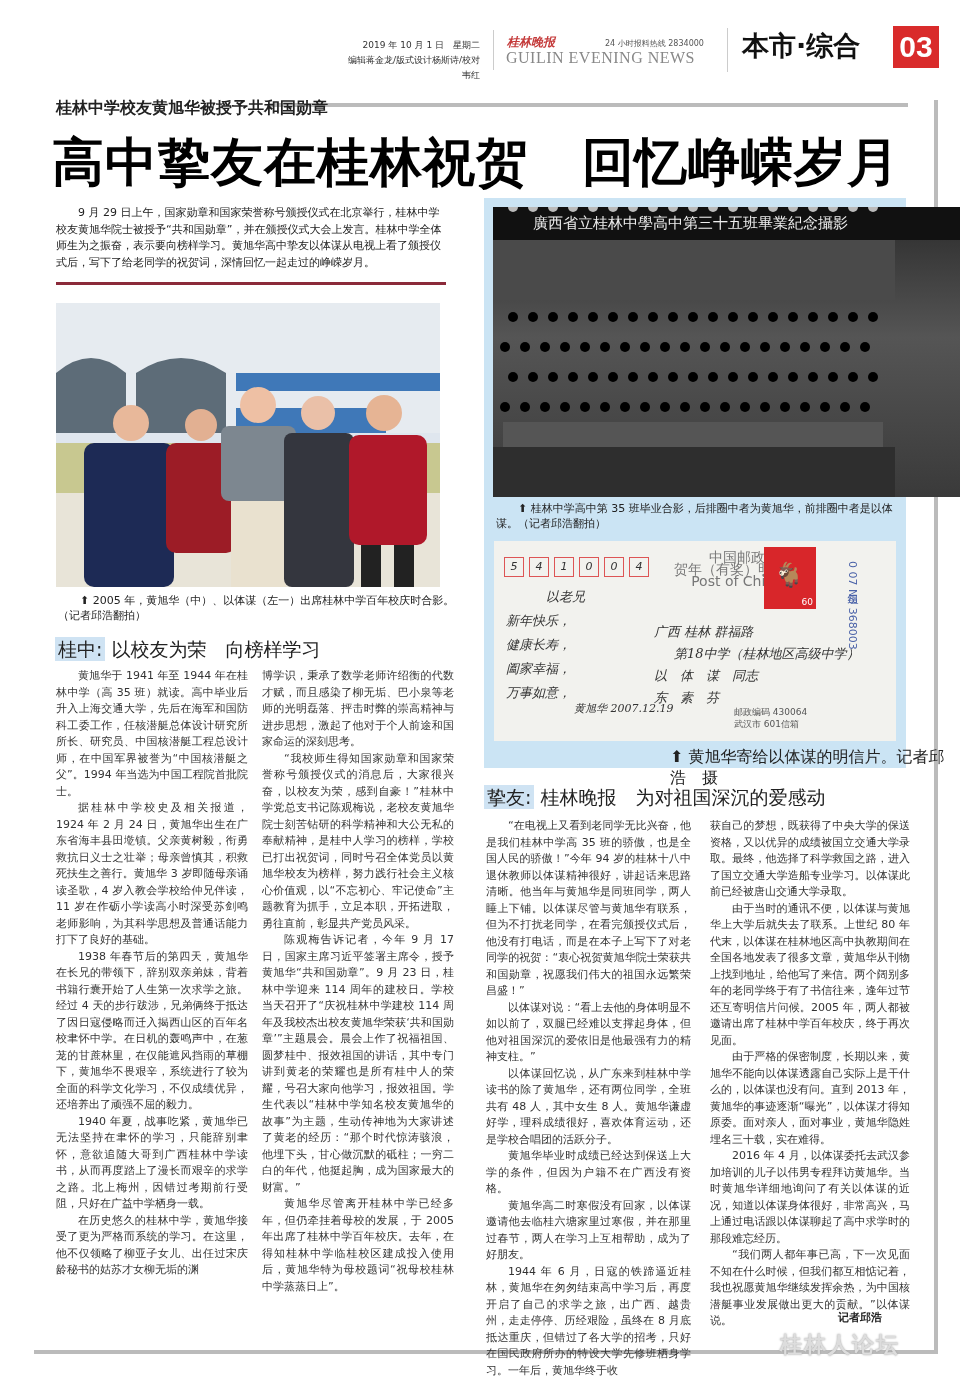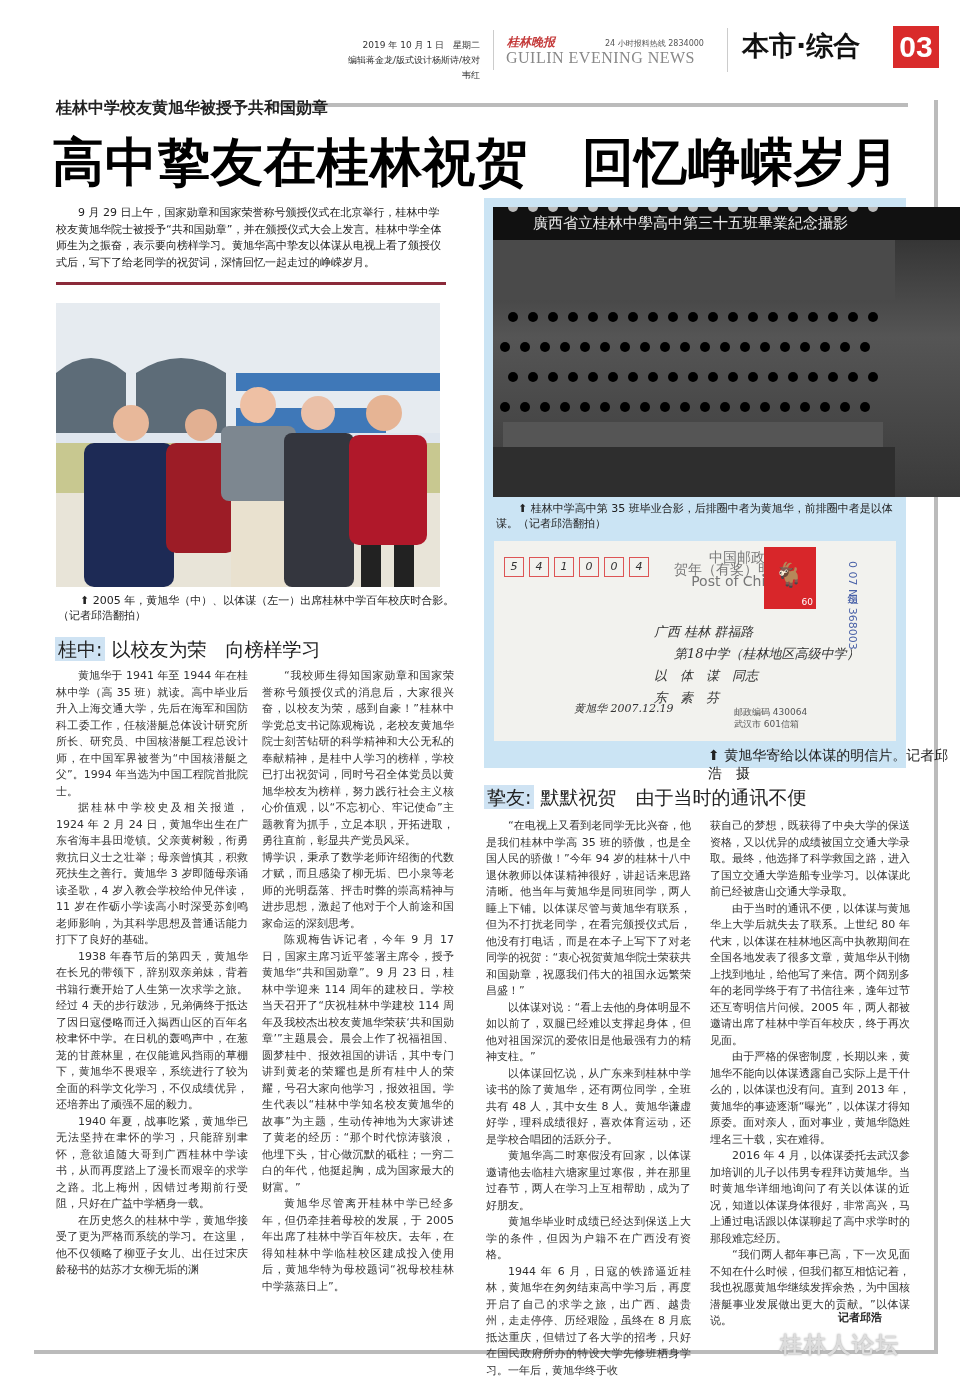--- a/index.html
+++ b/index.html
@@ -29,21 +29,21 @@
   .col{font-size:11px;line-height:16.5px;color:#333;text-align:justify;}
   .col p{margin:0;text-indent:2em;}
   .c1{left:56px;top:668px;width:192px;}
   .c2{left:262px;top:668px;width:192px;}
   
   .bluepanel{left:484px;top:198px;width:422px;height:570px;background:#cbe4f4;}
   .bwphoto{left:493px;top:207px;width:470px;height:290px;background:linear-gradient(#2b2b2b,#555 45%,#3a3a3a);overflow:hidden;padding-left:44px;}
   .bwbanner{position:absolute;left:0;top:0;width:100%;height:33px;background:#111;color:#eee;font-size:15px;padding-left:40px;line-height:33px;box-sizing:border-box;font-family:"DejaVu Serif",serif;}
   .cap2{left:496px;top:501px;width:405px;font-size:11px;line-height:15px;color:#222;text-indent:2em;}
   .postcard{left:494px;top:541px;width:402px;height:200px;background:#f2f2ee;}
-  .cap3{left:708px;top:747px;font-size:14px;color:#222;}
+  .cap3{left:670px;top:747px;font-size:16px;color:#222;}
   .sub2{left:484px;top:785px;}
   .c3{left:486px;top:818px;width:205px;}
   .c4{left:710px;top:818px;width:200px;}
   .byline{left:838px;top:1310px;font-size:11px;font-weight:bold;color:#222;}
   .watermark{left:780px;top:1330px;font-size:22px;color:#ddd;font-weight:bold;letter-spacing:2px;text-shadow:0 0 2px #999;}
   .zip{display:inline-block;width:18px;height:18px;border:1.5px solid #d55;margin-right:5px;font-size:11px;line-height:18px;text-align:center;color:#333;font-style:italic;}
   .hand{font-family:"DejaVu Serif",serif;font-style:italic;color:#333;}
 </style>
 </head>
 <body>
@@ -105,22 +105,22 @@
   <span>以校友为荣　向榜样学习</span>
 </div>
 <div class="abs col c1">
   <p>黄旭华于 1941 年至 1944 年在桂林中学（高 35 班）就读。高中毕业后升入上海交通大学，先后在海军和国防科工委工作，任核潜艇总体设计研究所所长、研究员、中国核潜艇工程总设计师，在中国军界被誉为“中国核潜艇之父”。1994 年当选为中国工程院首批院士。</p>
   <p>据桂林中学校史及相关报道，1924 年 2 月 24 日，黄旭华出生在广东省海丰县田墘镇。父亲黄树毅，衔勇救抗日义士之壮举；母亲曾慎其，积救死扶生之善行。黄旭华 3 岁即随母亲诵读圣歌，4 岁入教会学校给仲兄伴读，11 岁在作砺小学读高小时深受苏剑鸣老师影响，为其科学思想及普通话能力打下了良好的基础。</p>
   <p>1938 年春节后的第四天，黄旭华在长兄的带领下，辞别双亲弟妹，背着书籍行囊开始了人生第一次求学之旅。经过 4 天的步行跋涉，兄弟俩终于抵达了因日寇侵略而迁入揭西山区的百年名校聿怀中学。在日机的轰鸣声中，在葱茏的甘蔗林里，在仅能遮风挡雨的草棚下，黄旭华不畏艰辛，系统进行了较为全面的科学文化学习，不仅成绩优异，还培养出了顽强不屈的毅力。</p>
   <p>1940 年夏，战事吃紧，黄旭华已无法坚持在聿怀的学习，只能辞别聿怀，意欲追随大哥到广西桂林中学读书，从而再度踏上了漫长而艰辛的求学之路。北上梅州，因错过考期前行受阻，只好在广益中学栖身一载。</p>
   <p>在历史悠久的桂林中学，黄旭华接受了更为严格而系统的学习。在这里，他不仅领略了柳亚子女儿、出任过宋庆龄秘书的姑苏才女柳无垢的渊</p>
 </div>
 <div class="abs col c2">
+  <p style="text-indent:0">博学识，秉承了数学老师许绍衡的代数才赋，而且感染了柳无垢、巴小泉等老师的光明磊落、抨击时弊的崇高精神与进步思想，激起了他对于个人前途和国家命运的深刻思考。</p>
   <p>“我校师生得知国家勋章和国家荣誉称号颁授仪式的消息后，大家很兴奋，以校友为荣，感到自豪！”桂林中学党总支书记陈观梅说，老校友黄旭华院士刻苦钻研的科学精神和大公无私的奉献精神，是桂中人学习的榜样，学校已打出祝贺词，同时号召全体党员以黄旭华校友为榜样，努力践行社会主义核心价值观，以“不忘初心、牢记使命”主题教育为抓手，立足本职，开拓进取，勇往直前，彰显共产党员风采。</p>
-  <p style="text-indent:0">博学识，秉承了数学老师许绍衡的代数才赋，而且感染了柳无垢、巴小泉等老师的光明磊落、抨击时弊的崇高精神与进步思想，激起了他对于个人前途和国家命运的深刻思考。</p>
   <p>陈观梅告诉记者，今年 9 月 17 日，国家主席习近平签署主席令，授予黄旭华“共和国勋章”。9 月 23 日，桂林中学迎来 114 周年的建校日。学校当天召开了“庆祝桂林中学建校 114 周年及我校杰出校友黄旭华荣获‘共和国勋章’”主题晨会。晨会上作了祝福祖国、圆梦桂中、报效祖国的讲话，其中专门讲到黄老的荣耀也是所有桂中人的荣耀，号召大家向他学习，报效祖国。学生代表以“桂林中学知名校友黄旭华的故事”为主题，生动传神地为大家讲述了黄老的经历：“那个时代惊涛骇浪，他埋下头，甘心做沉默的砥柱；一穷二白的年代，他挺起胸，成为国家最大的财富。”</p>
   <p>黄旭华尽管离开桂林中学已经多年，但仍牵挂着母校的发展，于 2005 年出席了桂林中学百年校庆。去年，在得知桂林中学临桂校区建成投入使用后，黄旭华特为母校题词“祝母校桂林中学蒸蒸日上”。</p>
 </div>
 
 <div class="abs bluepanel"></div>
 <div class="abs bwphoto">
   <div class="bwbanner">廣西省立桂林中學高中第三十五班畢業紀念攝影</div>
   <svg width="402" height="290" viewBox="0 0 402 290" style="position:absolute;left:0;top:0;">
     <rect x="0" y="33" width="402" height="60" fill="#4a4a4a"></rect>
     <g fill="#bbb">
@@ -159,20 +159,27 @@
 </div>
 <div class="abs cap2">
   <span>⬆</span>
   <span>桂林中学高中第 35 班毕业合影，后排圈中者为黄旭华，前排圈中者是以体谋。（记者邱浩翻拍）</span>
 </div>
 
 <div class="abs postcard">
   <div style="position:absolute;left:10px;top:14px;">
     <span class="zip">5</span><span class="zip">4</span><span class="zip">1</span><span class="zip">0</span><span class="zip">0</span><span class="zip">4</span>
   </div>
+  <div class="hand" style="position:absolute;left:12px;top:44px;font-size:13px;line-height:24px;">
+    <div style="padding-left:40px">以老兄</div>
+    <div>新年快乐，</div>
+    <div>健康长寿，</div>
+    <div>阖家幸福，</div>
+    <div>万事如意，</div>
+  </div>
   <div class="hand" style="position:absolute;left:80px;top:160px;font-size:11px;">黄旭华 2007.12.19</div>
   <div style="position:absolute;left:180px;top:10px;font-size:14px;color:#777;text-align:center;line-height:12px;">
     <div>中国邮政</div>
     <div>贺年（有奖）明信片</div>
     <div>Post of China</div>
   </div>
   <div style="position:absolute;left:270px;top:6px;width:52px;height:62px;background:#d8262a;color:#fff;font-size:9px;">
     <div style="position:absolute;left:10px;top:14px;font-size:24px;">🐐</div>
     <div style="position:absolute;right:3px;bottom:2px;">60</div>
   </div>
@@ -188,28 +195,28 @@
   </div>
   <div style="position:absolute;left:350px;top:20px;writing-mode:vertical-rl;font-size:11px;color:#4a62a8;">0 07组 N8 368003</div>
 </div>
 <div class="abs cap3">
   <span>⬆</span>
   <span>黄旭华寄给以体谋的明信片。记者邱浩　摄</span>
 </div>
 
 <div class="abs subhead sub2">
   <span class="tag">挚友:</span>
-  <span>默默祝贺　由于当时的通讯不便</span>
+  <span>桂林晚报　为对祖国深沉的爱感动</span>
 </div>
 <div class="abs col c3">
   <p>“在电视上又看到老同学无比兴奋，他是我们桂林中学高 35 班的骄傲，也是全国人民的骄傲！”今年 94 岁的桂林十八中退休教师以体谋精神很好，讲起话来思路清晰。他当年与黄旭华是同班同学，两人睡上下铺。以体谋尽管与黄旭华有联系，但为不打扰老同学，在看完颁授仪式后，他没有打电话，而是在本子上写下了对老同学的祝贺：“衷心祝贺黄旭华院士荣获共和国勋章，祝愿我们伟大的祖国永远繁荣昌盛！”</p>
   <p>以体谋对说：“看上去他的身体明显不如以前了，双腿已经难以支撑起身体，但他对祖国深沉的爱依旧是他最强有力的精神支柱。”</p>
   <p>以体谋回忆说，从广东来到桂林中学读书的除了黄旭华，还有两位同学，全班共有 48 人，其中女生 8 人。黄旭华谦虚好学，理科成绩很好，喜欢体育运动，还是学校合唱团的活跃分子。</p>
+  <p>黄旭华毕业时成绩已经达到保送上大学的条件，但因为户籍不在广西没有资格。</p>
   <p>黄旭华高二时寒假没有回家，以体谋邀请他去临桂六塘家里过寒假，并在那里过春节，两人在学习上互相帮助，成为了好朋友。</p>
-  <p>黄旭华毕业时成绩已经达到保送上大学的条件，但因为户籍不在广西没有资格。</p>
   <p>1944 年 6 月，日寇的铁蹄逼近桂林，黄旭华在匆匆结束高中学习后，再度开启了自己的求学之旅，出广西、越贵州，走走停停、历经艰险，虽终在 8 月底抵达重庆，但错过了各大学的招考，只好在国民政府所办的特设大学先修班栖身学习。一年后，黄旭华终于收</p>
 </div>
 <div class="abs col c4">
   <p style="text-indent:0">获自己的梦想，既获得了中央大学的保送资格，又以优异的成绩被国立交通大学录取。最终，他选择了科学救国之路，进入了国立交通大学造船专业学习。以体谋此前已经被唐山交通大学录取。</p>
   <p>由于当时的通讯不便，以体谋与黄旭华上大学后就失去了联系。上世纪 80 年代末，以体谋在桂林地区高中执教期间在全国各地发表了很多文章，黄旭华从刊物上找到地址，给他写了来信。两个阔别多年的老同学终于有了书信往来，逢年过节还互寄明信片问候。2005 年，两人都被邀请出席了桂林中学百年校庆，终于再次见面。</p>
   <p>由于严格的保密制度，长期以来，黄旭华不能向以体谋透露自己实际上是干什么的，以体谋也没有问。直到 2013 年，黄旭华的事迹逐渐“曝光”，以体谋才得知原委。面对亲人，面对事业，黄旭华隐姓埋名三十载，实在难得。</p>
   <p>2016 年 4 月，以体谋委托去武汉参加培训的儿子以伟男专程拜访黄旭华。当时黄旭华详细地询问了有关以体谋的近况，知道以体谋身体很好，非常高兴，马上通过电话跟以体谋聊起了高中求学时的那段难忘经历。</p>
   <p>“我们两人都年事已高，下一次见面不知在什么时候，但我们都互相惦记着，我也祝愿黄旭华继续发挥余热，为中国核潜艇事业发展做出更大的贡献。”以体谋说。</p>
 </div>
 <div class="abs byline">记者邱浩</div>

